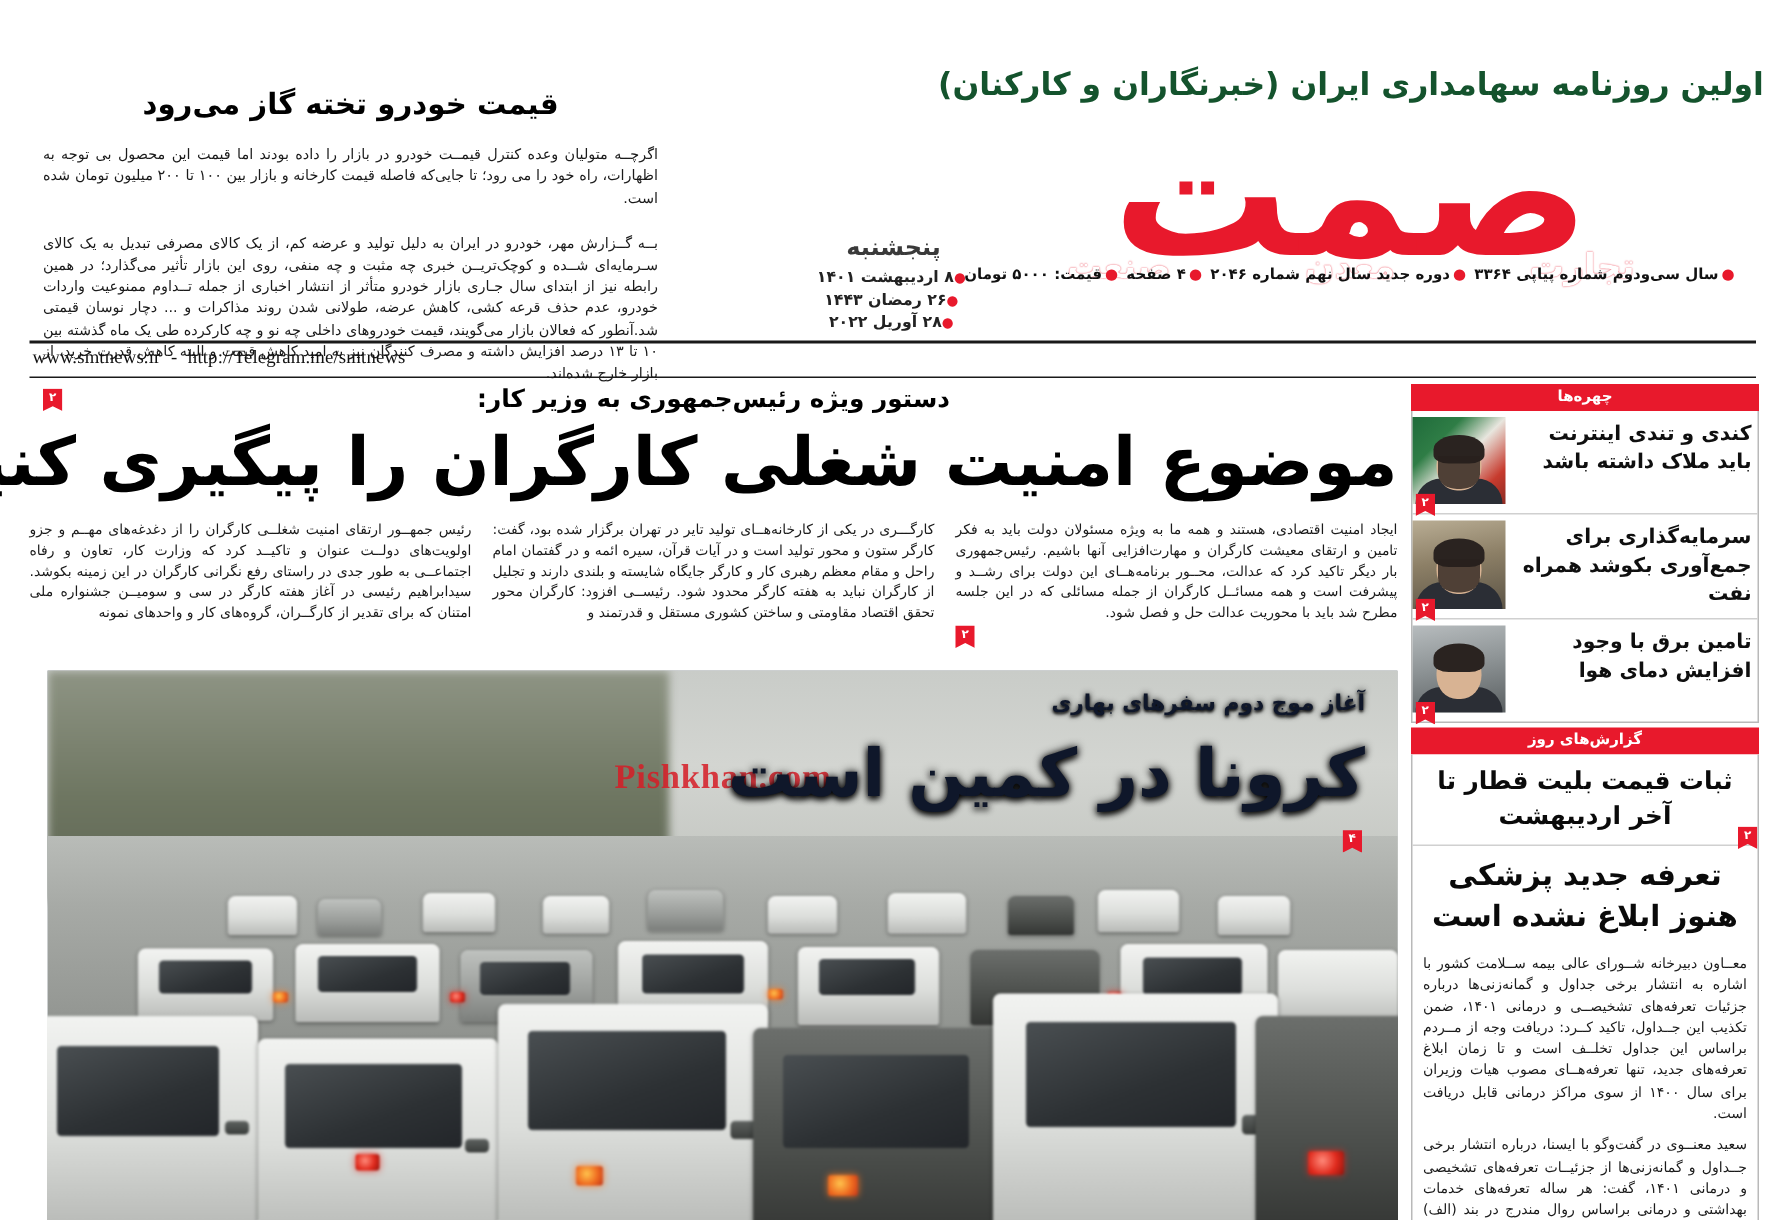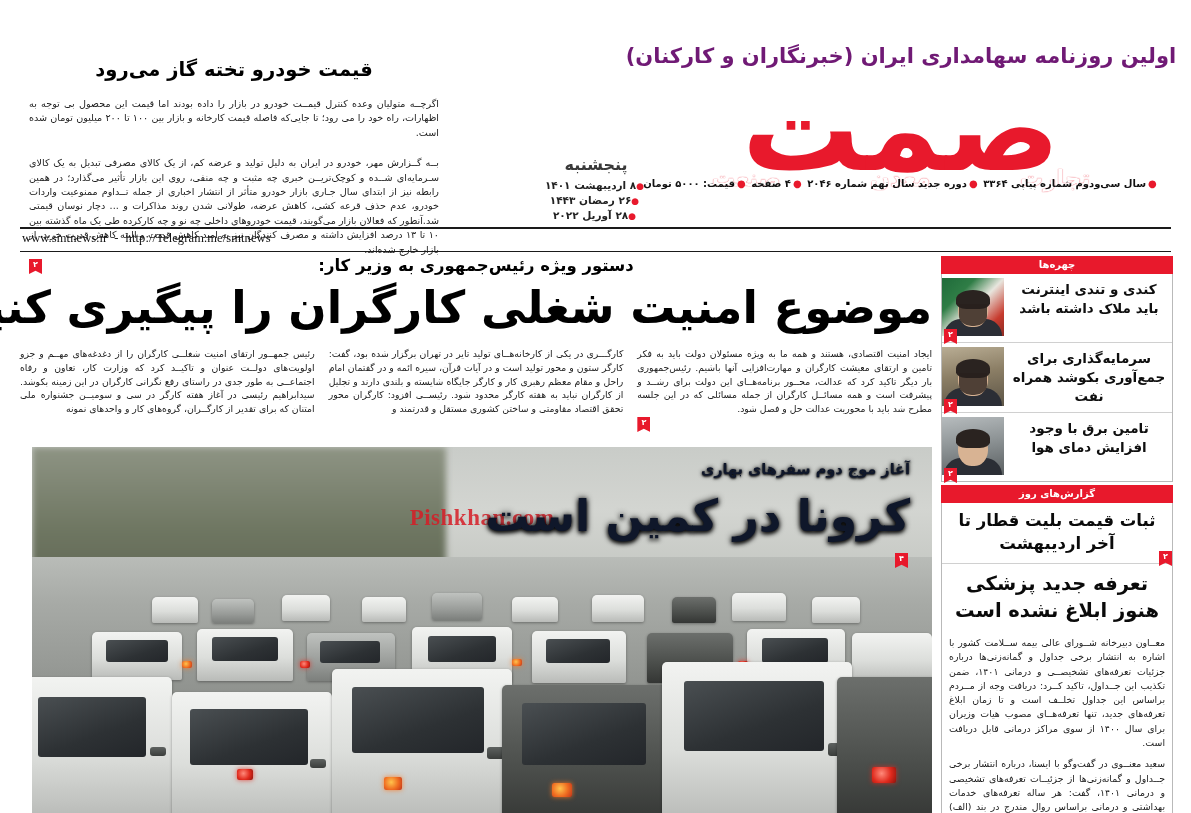--- a/index.html
+++ b/index.html
@@ -109,21 +109,21 @@
   .masthead {
     position: absolute;
     right: 10px;
     top: 44px;
     width: 560px;
     direction: rtl;
   }
   .masthead-tagline {
     font-size: 21px;
     font-weight: bold;
-    color: #701a75;
+    color: #14532d;
     text-align: center;
     letter-spacing: -0.4px;
     white-space: nowrap;
     margin-bottom: 2px;
   }
   .logo-wrap {
     position: relative;
     height: 125px;
     width: 560px;
   }
@@ -394,21 +394,21 @@
     min-height: 56px;
     position: relative;
     padding: 4px 0 6px 0;
   }
   .face-item:last-child { border-bottom: none; }
   .face-title {
     flex: 1;
     font-size: 13.5px;
     font-weight: bold;
     line-height: 19px;
-    text-align: center;
+    text-align: right;
     color: #0f0f0f;
     padding: 2px 4px 0 6px;
     letter-spacing: -0.3px;
     direction: rtl;
   }
   .face-photo {
     width: 62px;
     min-height: 58px;
     background: #8a8f91;
     flex-shrink: 0;

